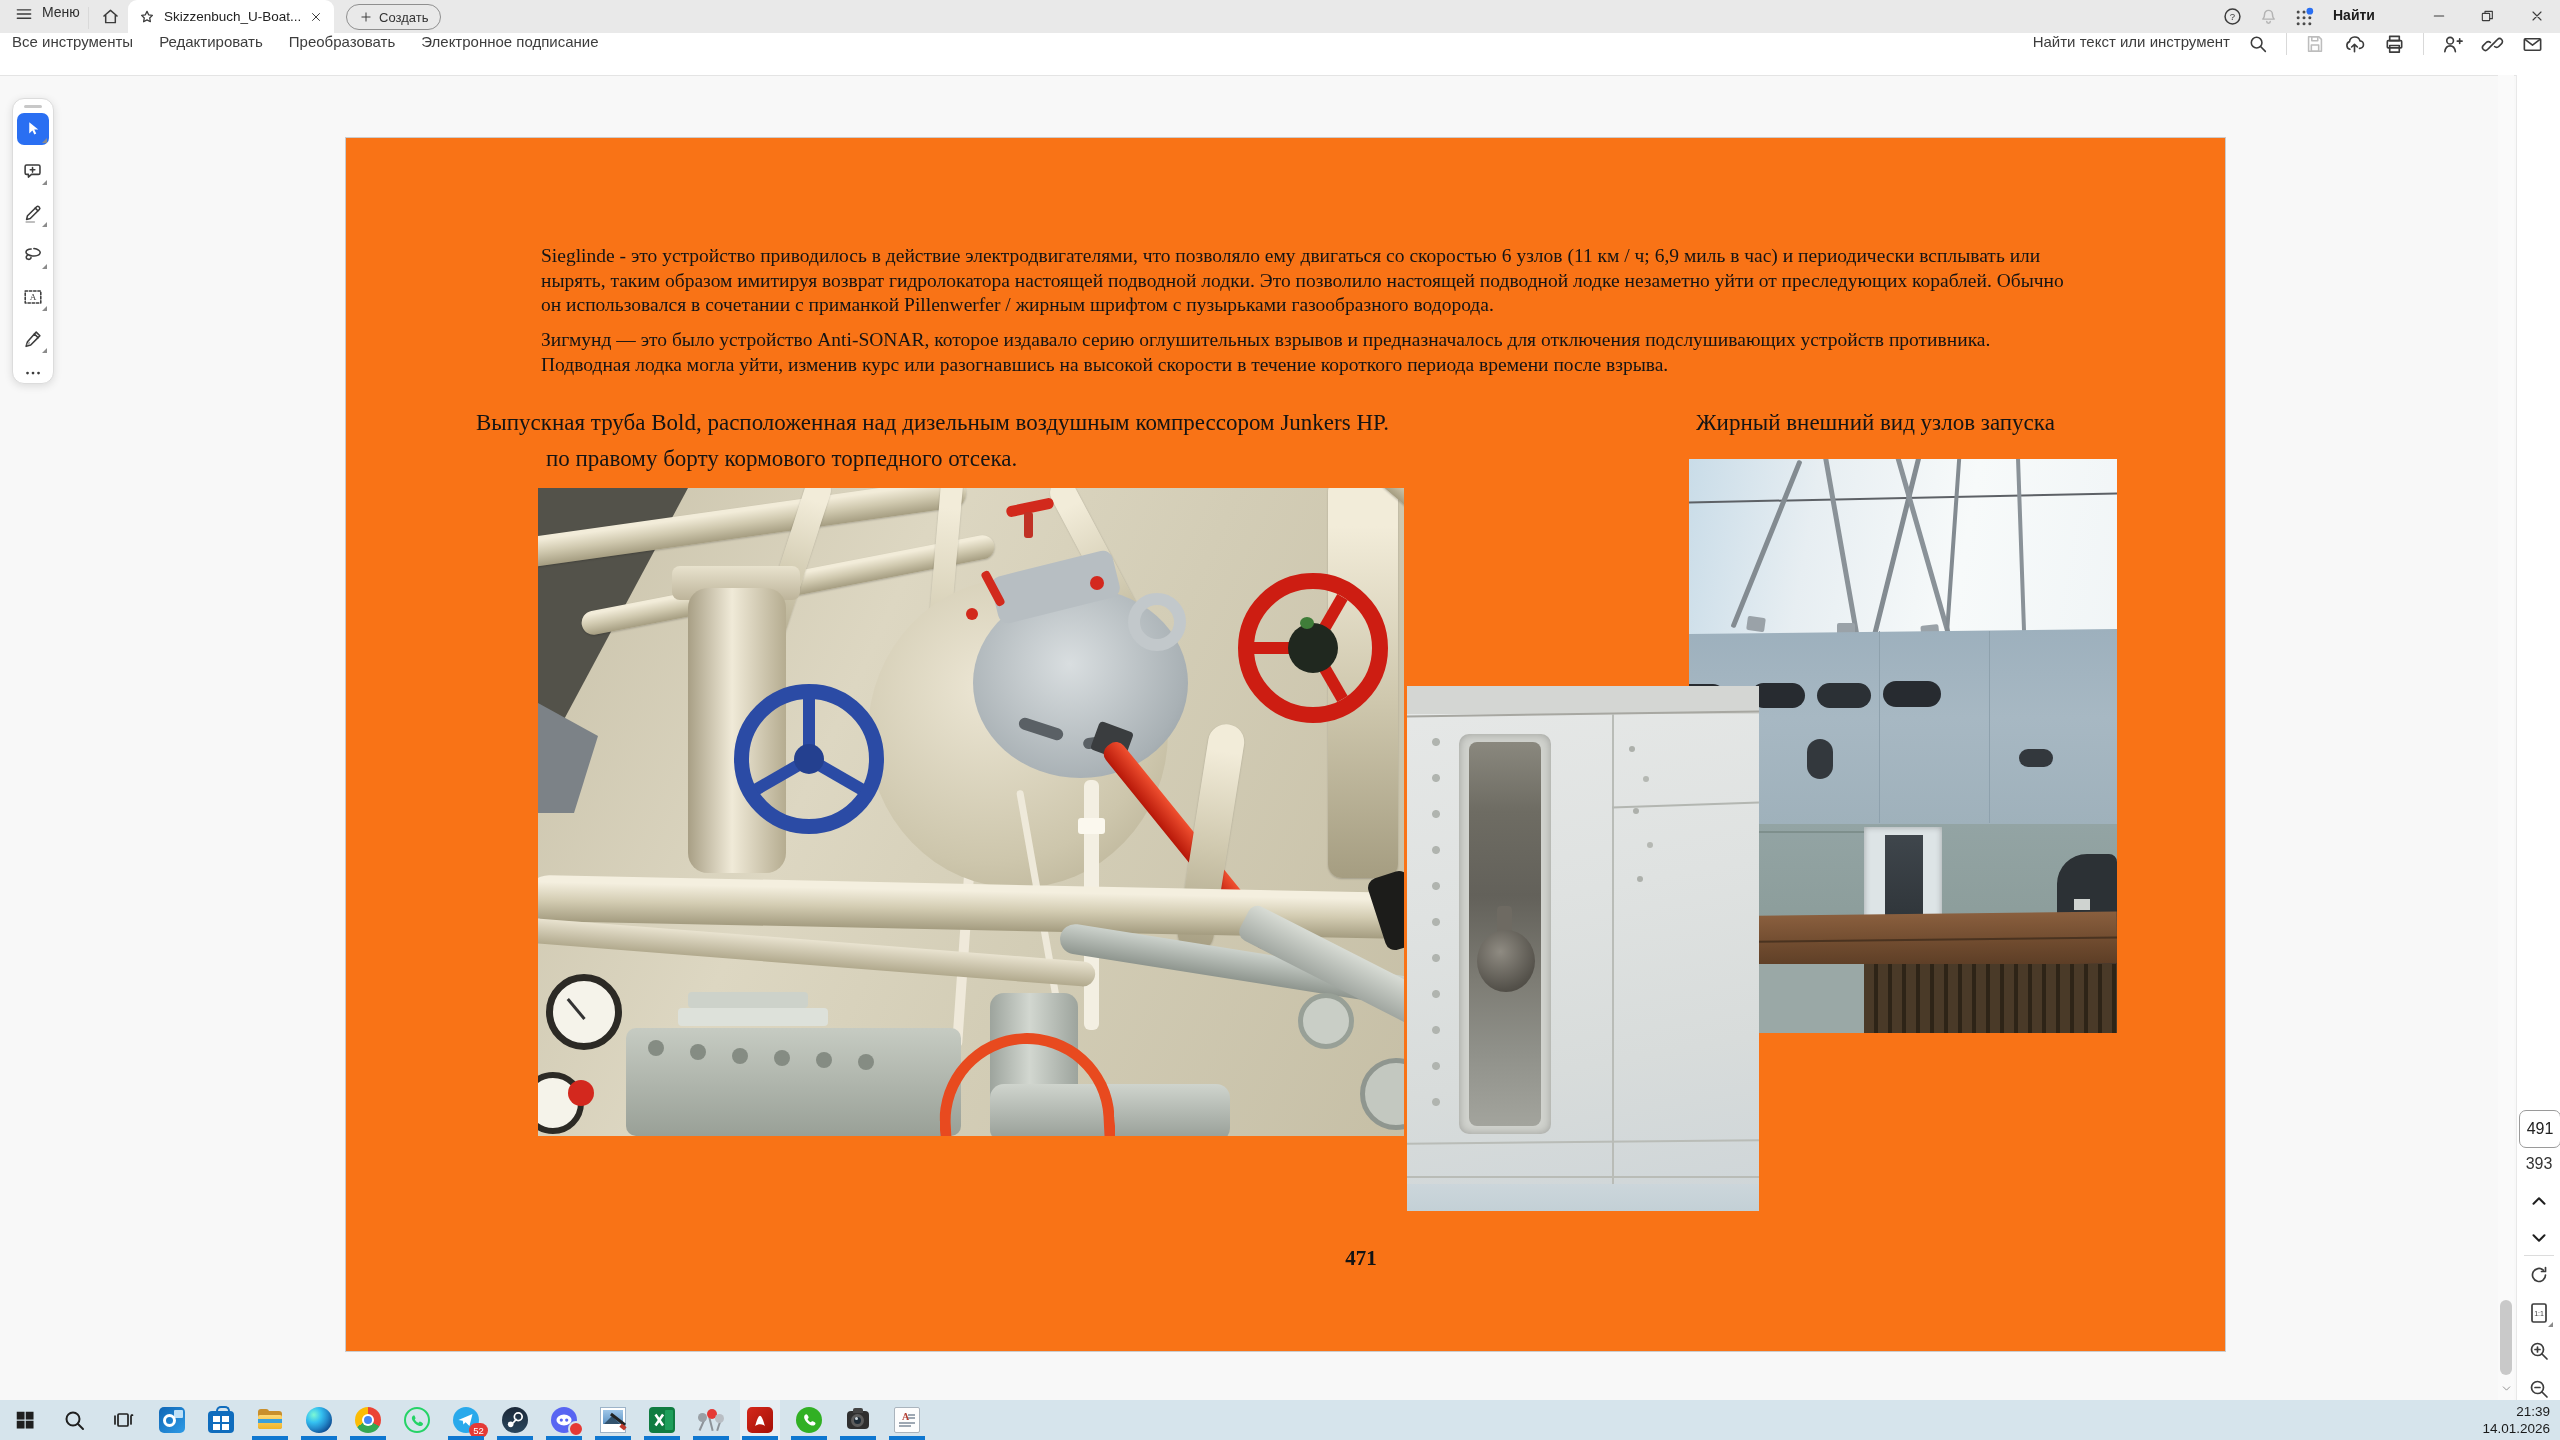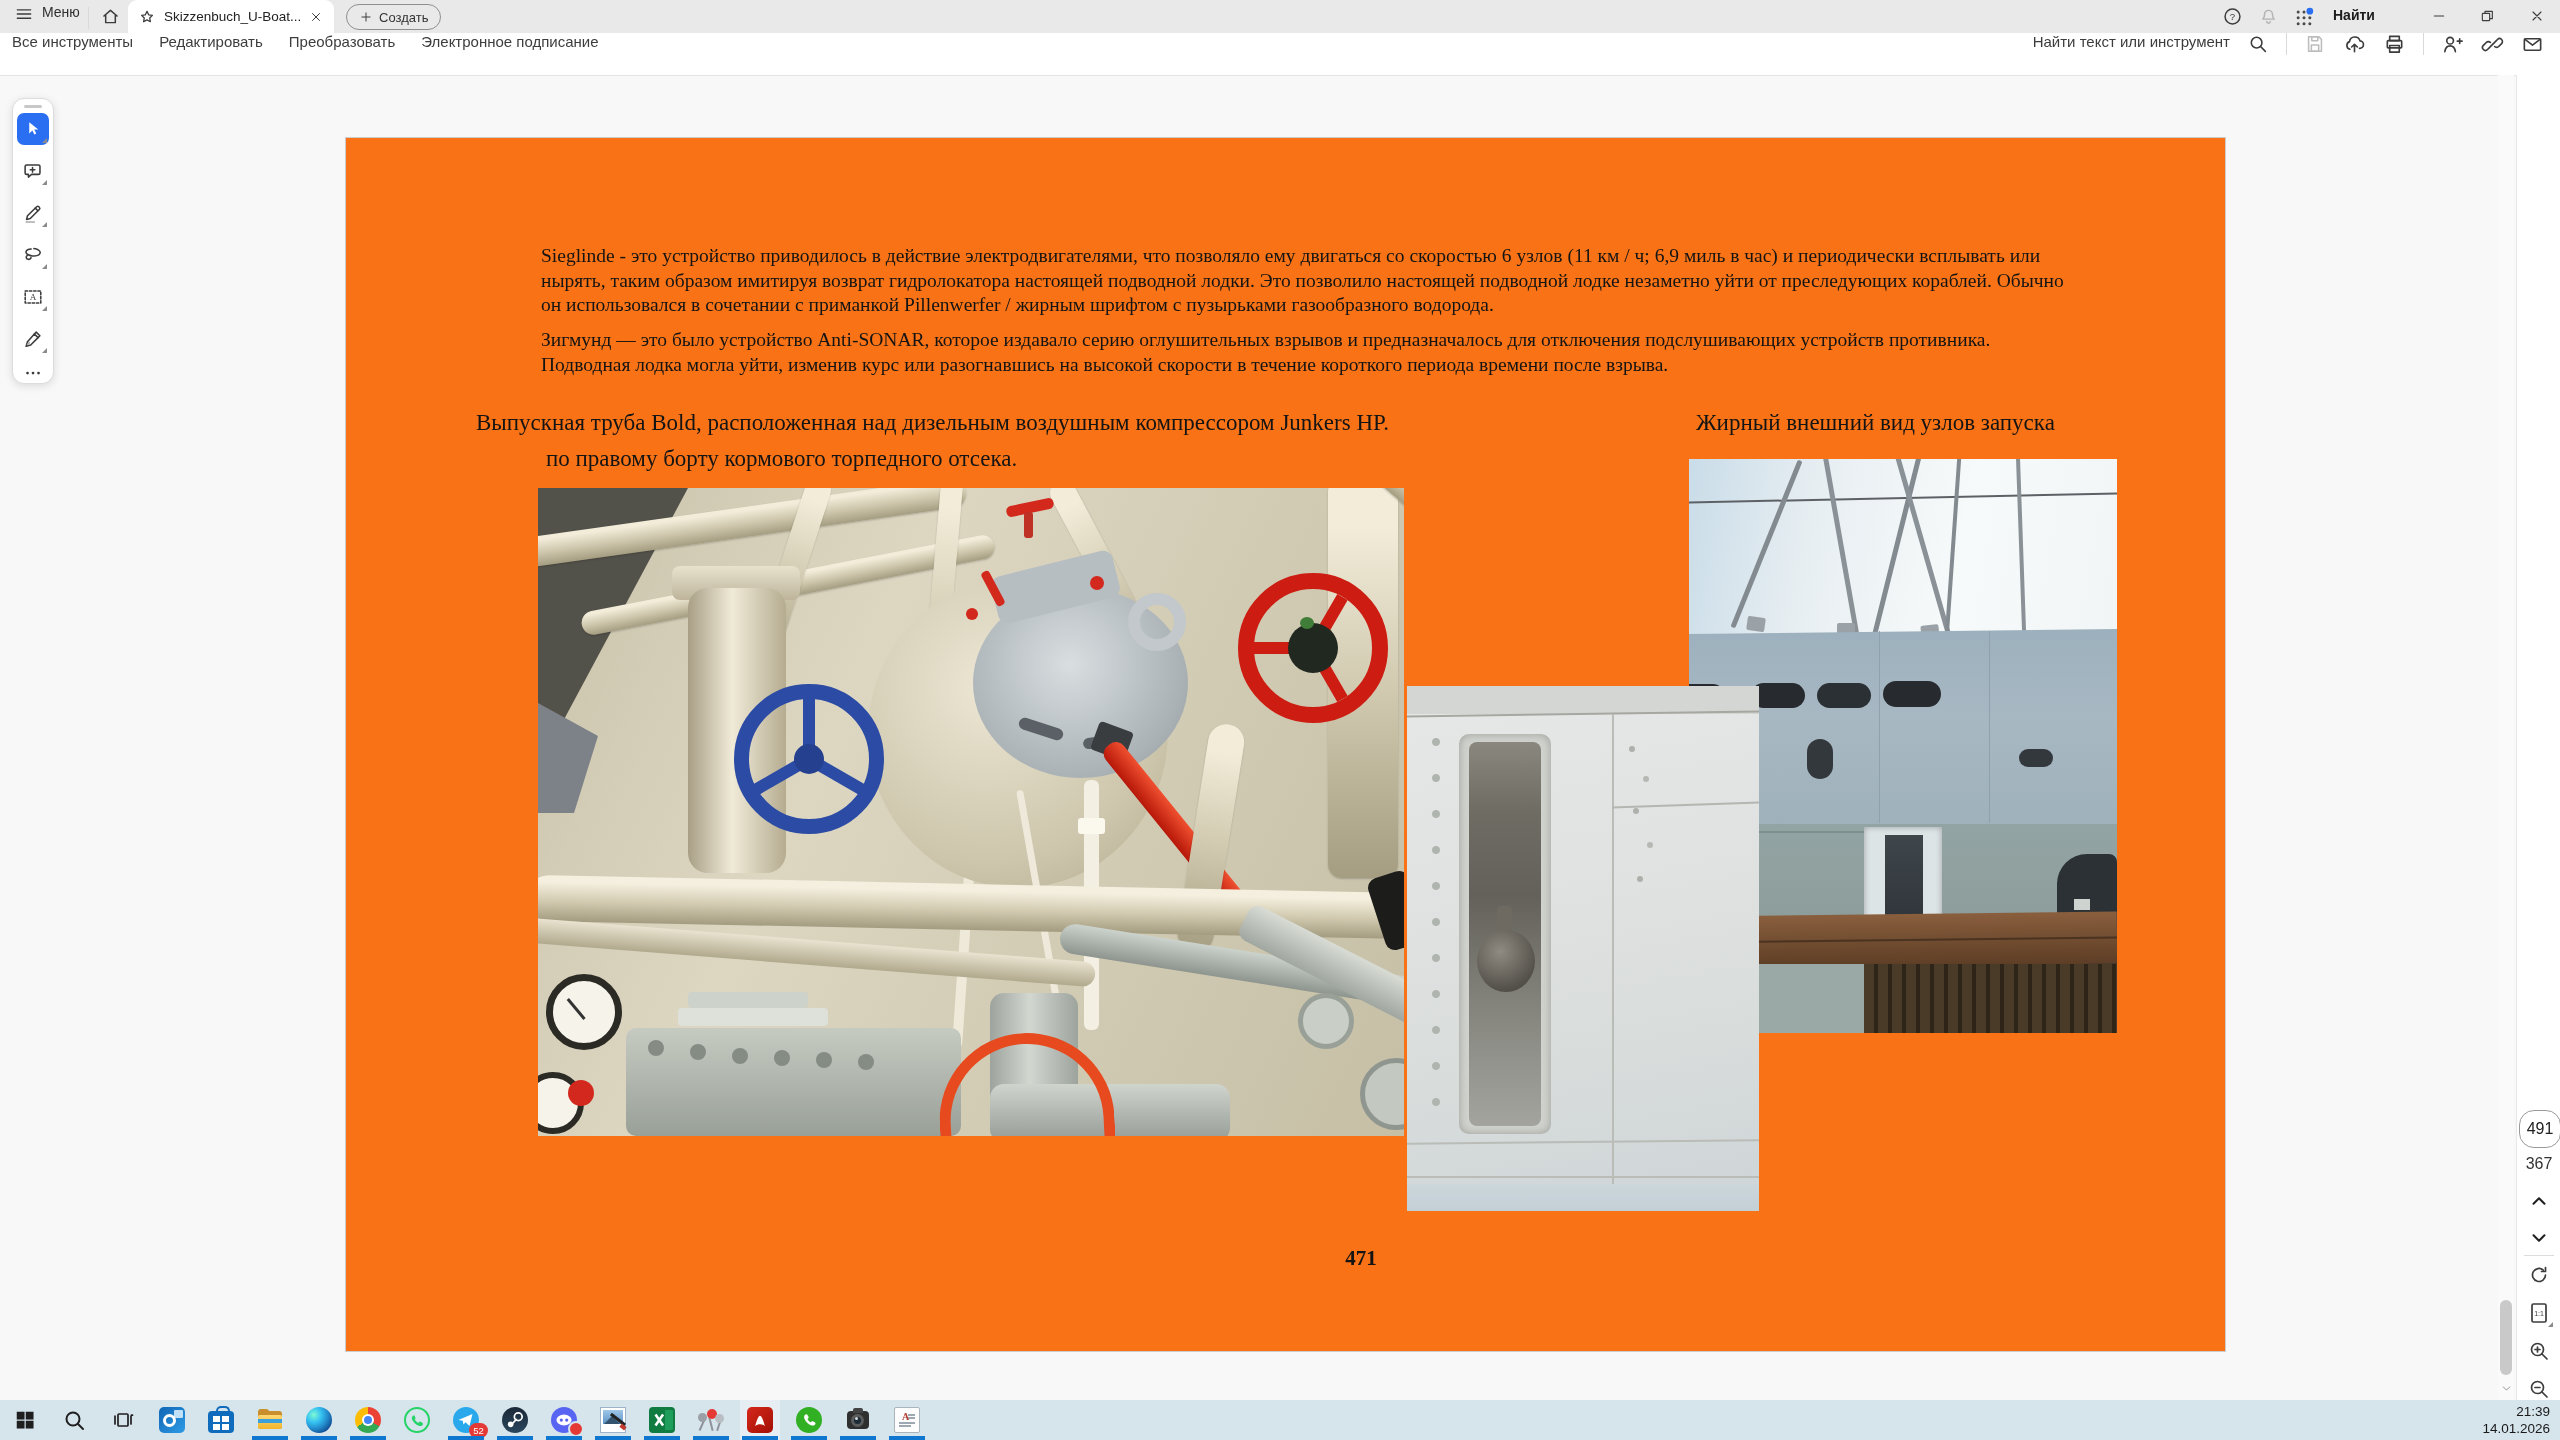--- a/index.html
+++ b/index.html
@@ -26,21 +26,21 @@
              border-radius:12px;box-shadow:0 2px 8px rgba(0,0,0,.12)}
   .tool{position:absolute;left:4px;width:32px;height:32px;border-radius:7px;display:flex;
         align-items:center;justify-content:center}
   .tool.corner:after{content:"";position:absolute;right:2px;bottom:2px;border-left:5px solid transparent;
         border-bottom:5px solid #8b8b8b}
   .tool.active{background:#2a6ff2}
   
   .sidebar{left:2516px;top:75px;width:44px;height:1325px;background:#fff;border-left:1px solid #e8e8e8}
   .scrolltrack{left:2498px;top:75px;width:16px;height:1325px;background:#fafafa}
   .scrollthumb{left:2500px;top:1300px;width:12px;height:75px;background:#c9c9c9;border-radius:6px}
-  .pagebox{left:2518px;top:1110px;width:40px;height:36px;border:1px solid #9a9a9a;border-radius:15px;
+  .pagebox{left:2518px;top:1110px;width:40px;height:36px;border:1px solid #9a9a9a;border-radius:7px;
            background:#fff;display:flex;align-items:center;justify-content:center;font-size:16px;color:#222}
   .fit-corner:after{content:"";position:absolute;right:-3px;bottom:-2px;border-left:5px solid transparent;
         border-bottom:5px solid #8b8b8b}
   
   .page{left:345px;top:137px;width:1881px;height:1215px;background:#f97316;border:1px solid #cccccc;box-sizing:border-box}
   .serif{font-family:"Liberation Serif",serif;color:#141414}
   .body-text{font-size:19.5px;line-height:24.5px;text-align:left}
   .caption{font-size:23px;font-weight:normal;white-space:nowrap}
   .photo{position:absolute;overflow:hidden}
   .ph{position:absolute}
@@ -367,21 +367,21 @@
 
   <div class="abs scrolltrack"></div>
   <div class="abs scrollthumb"></div>
   <svg class="ic abs" style="left:2500px;top:1382px" width="13" height="13" viewBox="0 0 24 24">
       <path d="M6 9l6 6 6-6" style="stroke:#8a8a8a"></path>
     </svg>
 
   <div class="abs sidebar">
 
     <div class="abs pagebox" style="left:2px;top:1035px;position:absolute">491</div>
-    <div class="abs" style="left:2px;top:1080px;width:40px;text-align:center;font-size:16px;color:#333">367</div>
+    <div class="abs" style="left:2px;top:1080px;width:40px;text-align:center;font-size:16px;color:#333">393</div>
     <svg class="ic" style="position:absolute;left:11px;top:1115px" width="22" height="22" viewBox="0 0 24 24">
         <path d="M6 15l6-6 6 6" style="stroke:#1f1f1f;stroke-width:2.2"></path>
       </svg>
     <svg class="ic" style="position:absolute;left:11px;top:1152px" width="22" height="22" viewBox="0 0 24 24">
         <path d="M6 9l6 6 6-6" style="stroke:#1f1f1f;stroke-width:2.2"></path>
       </svg>
     <div style="position:absolute;left:7px;top:1180px;width:30px;height:1px;background:#dcdcdc"></div>
     <svg class="ic" style="position:absolute;left:10px;top:1188px" width="24" height="24" viewBox="0 0 24 24">
         <path d="M18.5 12a6.5 6.5 0 1 1-2.2-4.9"></path>
         <path d="M18.5 4.5v4h-4"></path>

